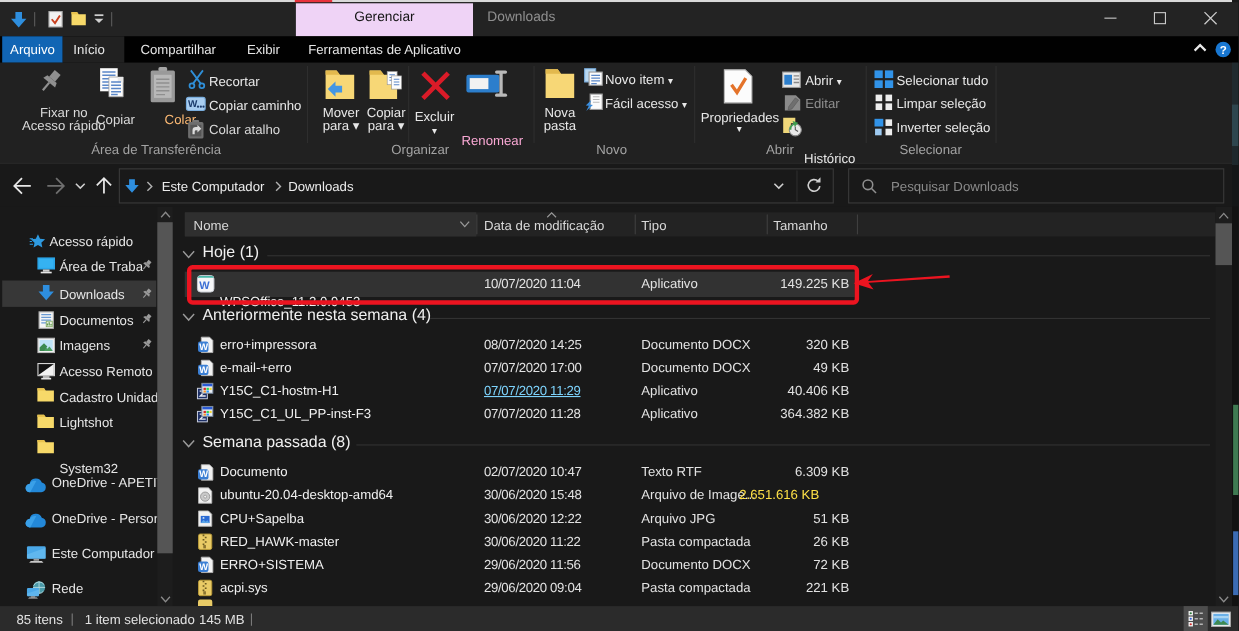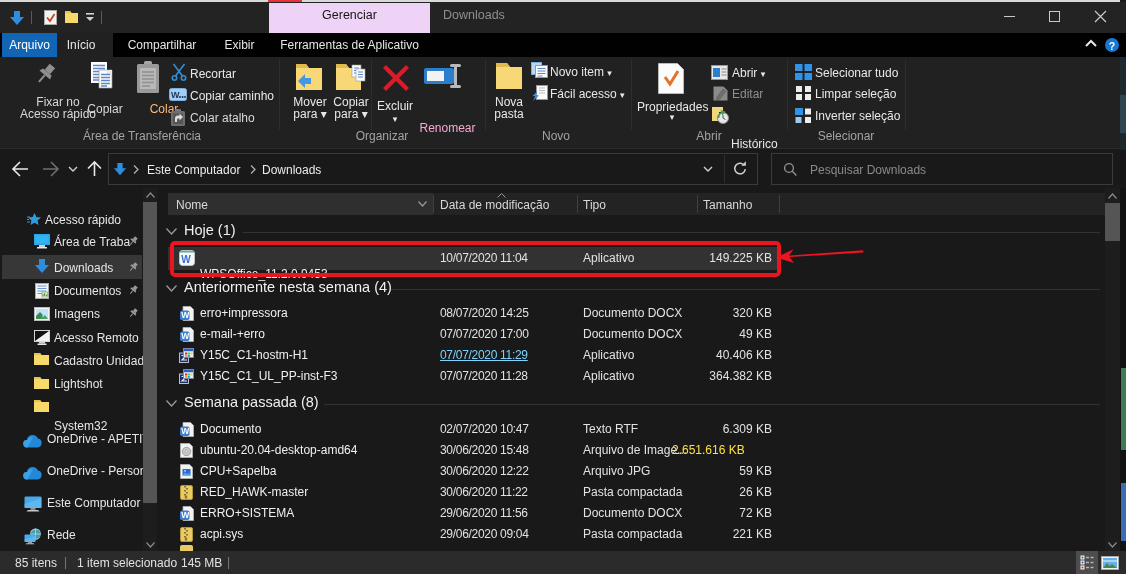--- a/index.html
+++ b/index.html
@@ -511,21 +511,21 @@
 <div class="txt" style="left:672px;top:443px;width:100px;color:#fde047;">2.651.616 KB</div>
 <svg style="left:180px;top:464px" width="13" height="15" viewBox="0 0 13 15">
 <path d="M0.5 0.5h9l3 3v11h-12z" fill="#f2f2f2" stroke="#b5b5b5" stroke-width="0.8"></path>
 <rect x="2.5" y="5" width="8" height="6.5" fill="#2a6ad4"></rect>
 <path d="M2.5 11.5l2.5-3 2 1.8 1.5-1.3 2 2.5z" fill="#5aa5e8"></path>
 <circle cx="5" cy="6.8" r="0.9" fill="#cfe5f5"></circle>
 </svg>
 <div class="txt" style="left:200px;top:464px;color:#f0f0f0;">CPU+Sapelba</div>
 <div class="txt" style="left:440px;top:464px;color:#e2e2e2;letter-spacing:-0.3px;">30/06/2020 12:22</div>
 <div class="txt" style="left:583px;top:464px;color:#e2e2e2;">Arquivo JPG</div>
-<div class="txt" style="left:672px;top:464px;width:100px;text-align:right;color:#e2e2e2;">59 KB</div>
+<div class="txt" style="left:672px;top:464px;width:100px;text-align:right;color:#e2e2e2;">51 KB</div>
 <svg style="left:180px;top:485px" width="13" height="15" viewBox="0 0 13 15">
 <rect x="0.5" y="0.5" width="12" height="14" rx="1.5" fill="#e9cb66" stroke="#b99b3a" stroke-width="0.9"></rect>
 <path d="M5 1v2M7 3v2M5 5v2M7 7v2M5 9v2" stroke="#6a5a20" stroke-width="1.6" stroke-dasharray="1.4 0.8"></path>
 <rect x="4.8" y="10.5" width="2.4" height="3" fill="#8a7430"></rect>
 </svg>
 <div class="txt" style="left:200px;top:485px;color:#f0f0f0;">RED_HAWK-master</div>
 <div class="txt" style="left:440px;top:485px;color:#e2e2e2;letter-spacing:-0.3px;">30/06/2020 11:22</div>
 <div class="txt" style="left:583px;top:485px;color:#e2e2e2;">Pasta compactada</div>
 <div class="txt" style="left:672px;top:485px;width:100px;text-align:right;color:#e2e2e2;">26 KB</div>
 <svg style="left:180px;top:506px" width="14" height="15" viewBox="0 0 14 15">

